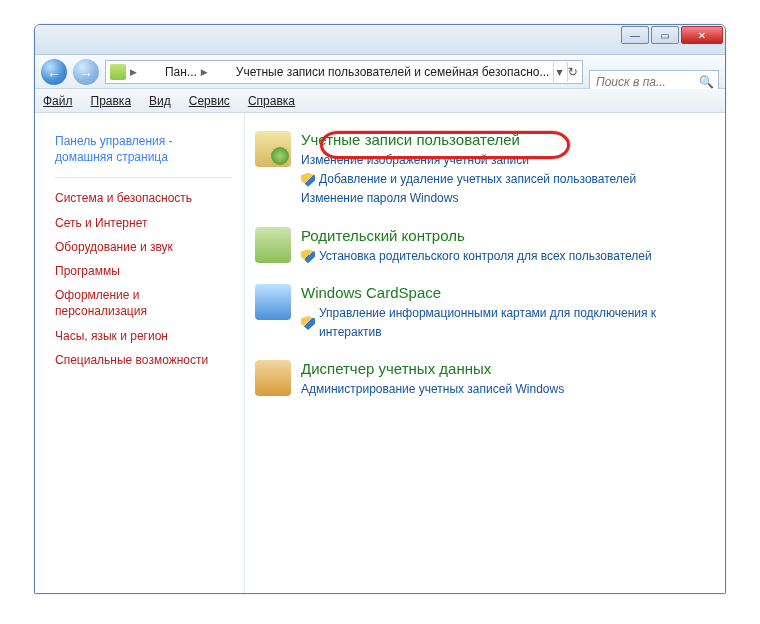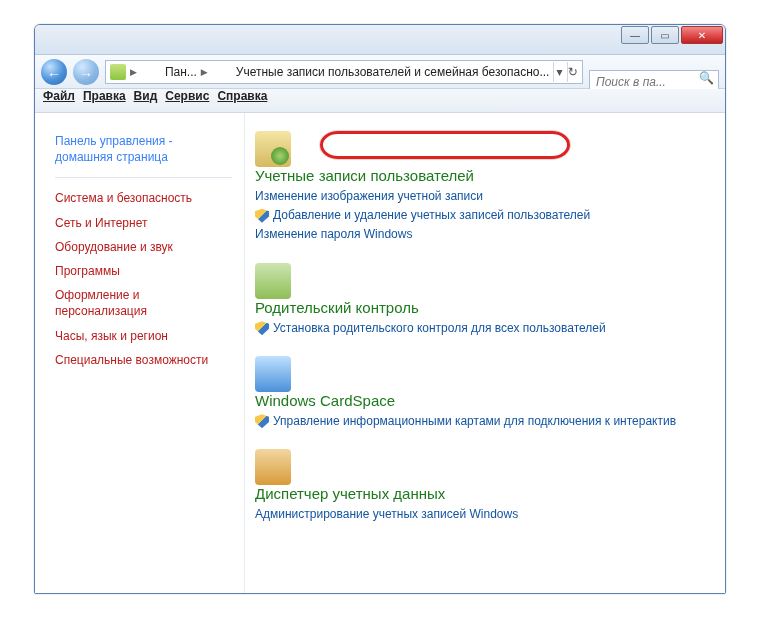--- a/index.html
+++ b/index.html
@@ -104,42 +104,42 @@
     display: flex; align-items:center; justify-content:center;
     color:#555; cursor:pointer;
     border-left:1px solid #cfd9e6;
   }
   .search-box {
     width: 130px;
     height: 24px;
     border: 1px solid #a9bdd6;
     background: #fff;
     display: flex;
+    align-items: center;
     padding: 0 4px;
     gap: 4px;
     margin-top: 20px;
   }
   .search-box input {
     border: none; outline: none;
     flex: 1;
     font-size: 12px;
     font-style: italic;
     color: #999;
     width: 80px;
   }
   .search-box .search-ic { color:#7a8fa8; }
   .menubar {
     height: 24px;
     background: linear-gradient(#f4f8fc,#e8eef5);
     border-bottom: 1px solid #d0d9e4;
     display: flex;
-    align-items: flex-start;
+    align-items: center;
     padding: 0 8px;
-    gap: 8px;
-    font-weight: bold;
+    gap: 18px;
   }
   .menu-item {
     cursor: pointer;
     color: #222;
   }
   .menu-item u { text-decoration: underline; }
   .body-row {
     flex: 1;
     display: flex;
     overflow: hidden;
@@ -171,22 +171,22 @@
     font-weight: bold;
     cursor: default;
   }
   .content {
     flex: 1;
     padding: 18px 10px 10px 10px;
     overflow: hidden;
   }
   .section {
     display: flex;
+    gap: 10px;
     margin-bottom: 18px;
-    flex-direction: column;
   }
   .sec-icon {
     width: 36px; height: 36px;
     flex-shrink: 0;
     border-radius: 4px;
     background: linear-gradient(#d8e4f0,#b5c7dd);
     position: relative;
   }
   .sec-icon.users { background: linear-gradient(#f3e6a5,#d6b860); }
   .sec-icon.users::after {

